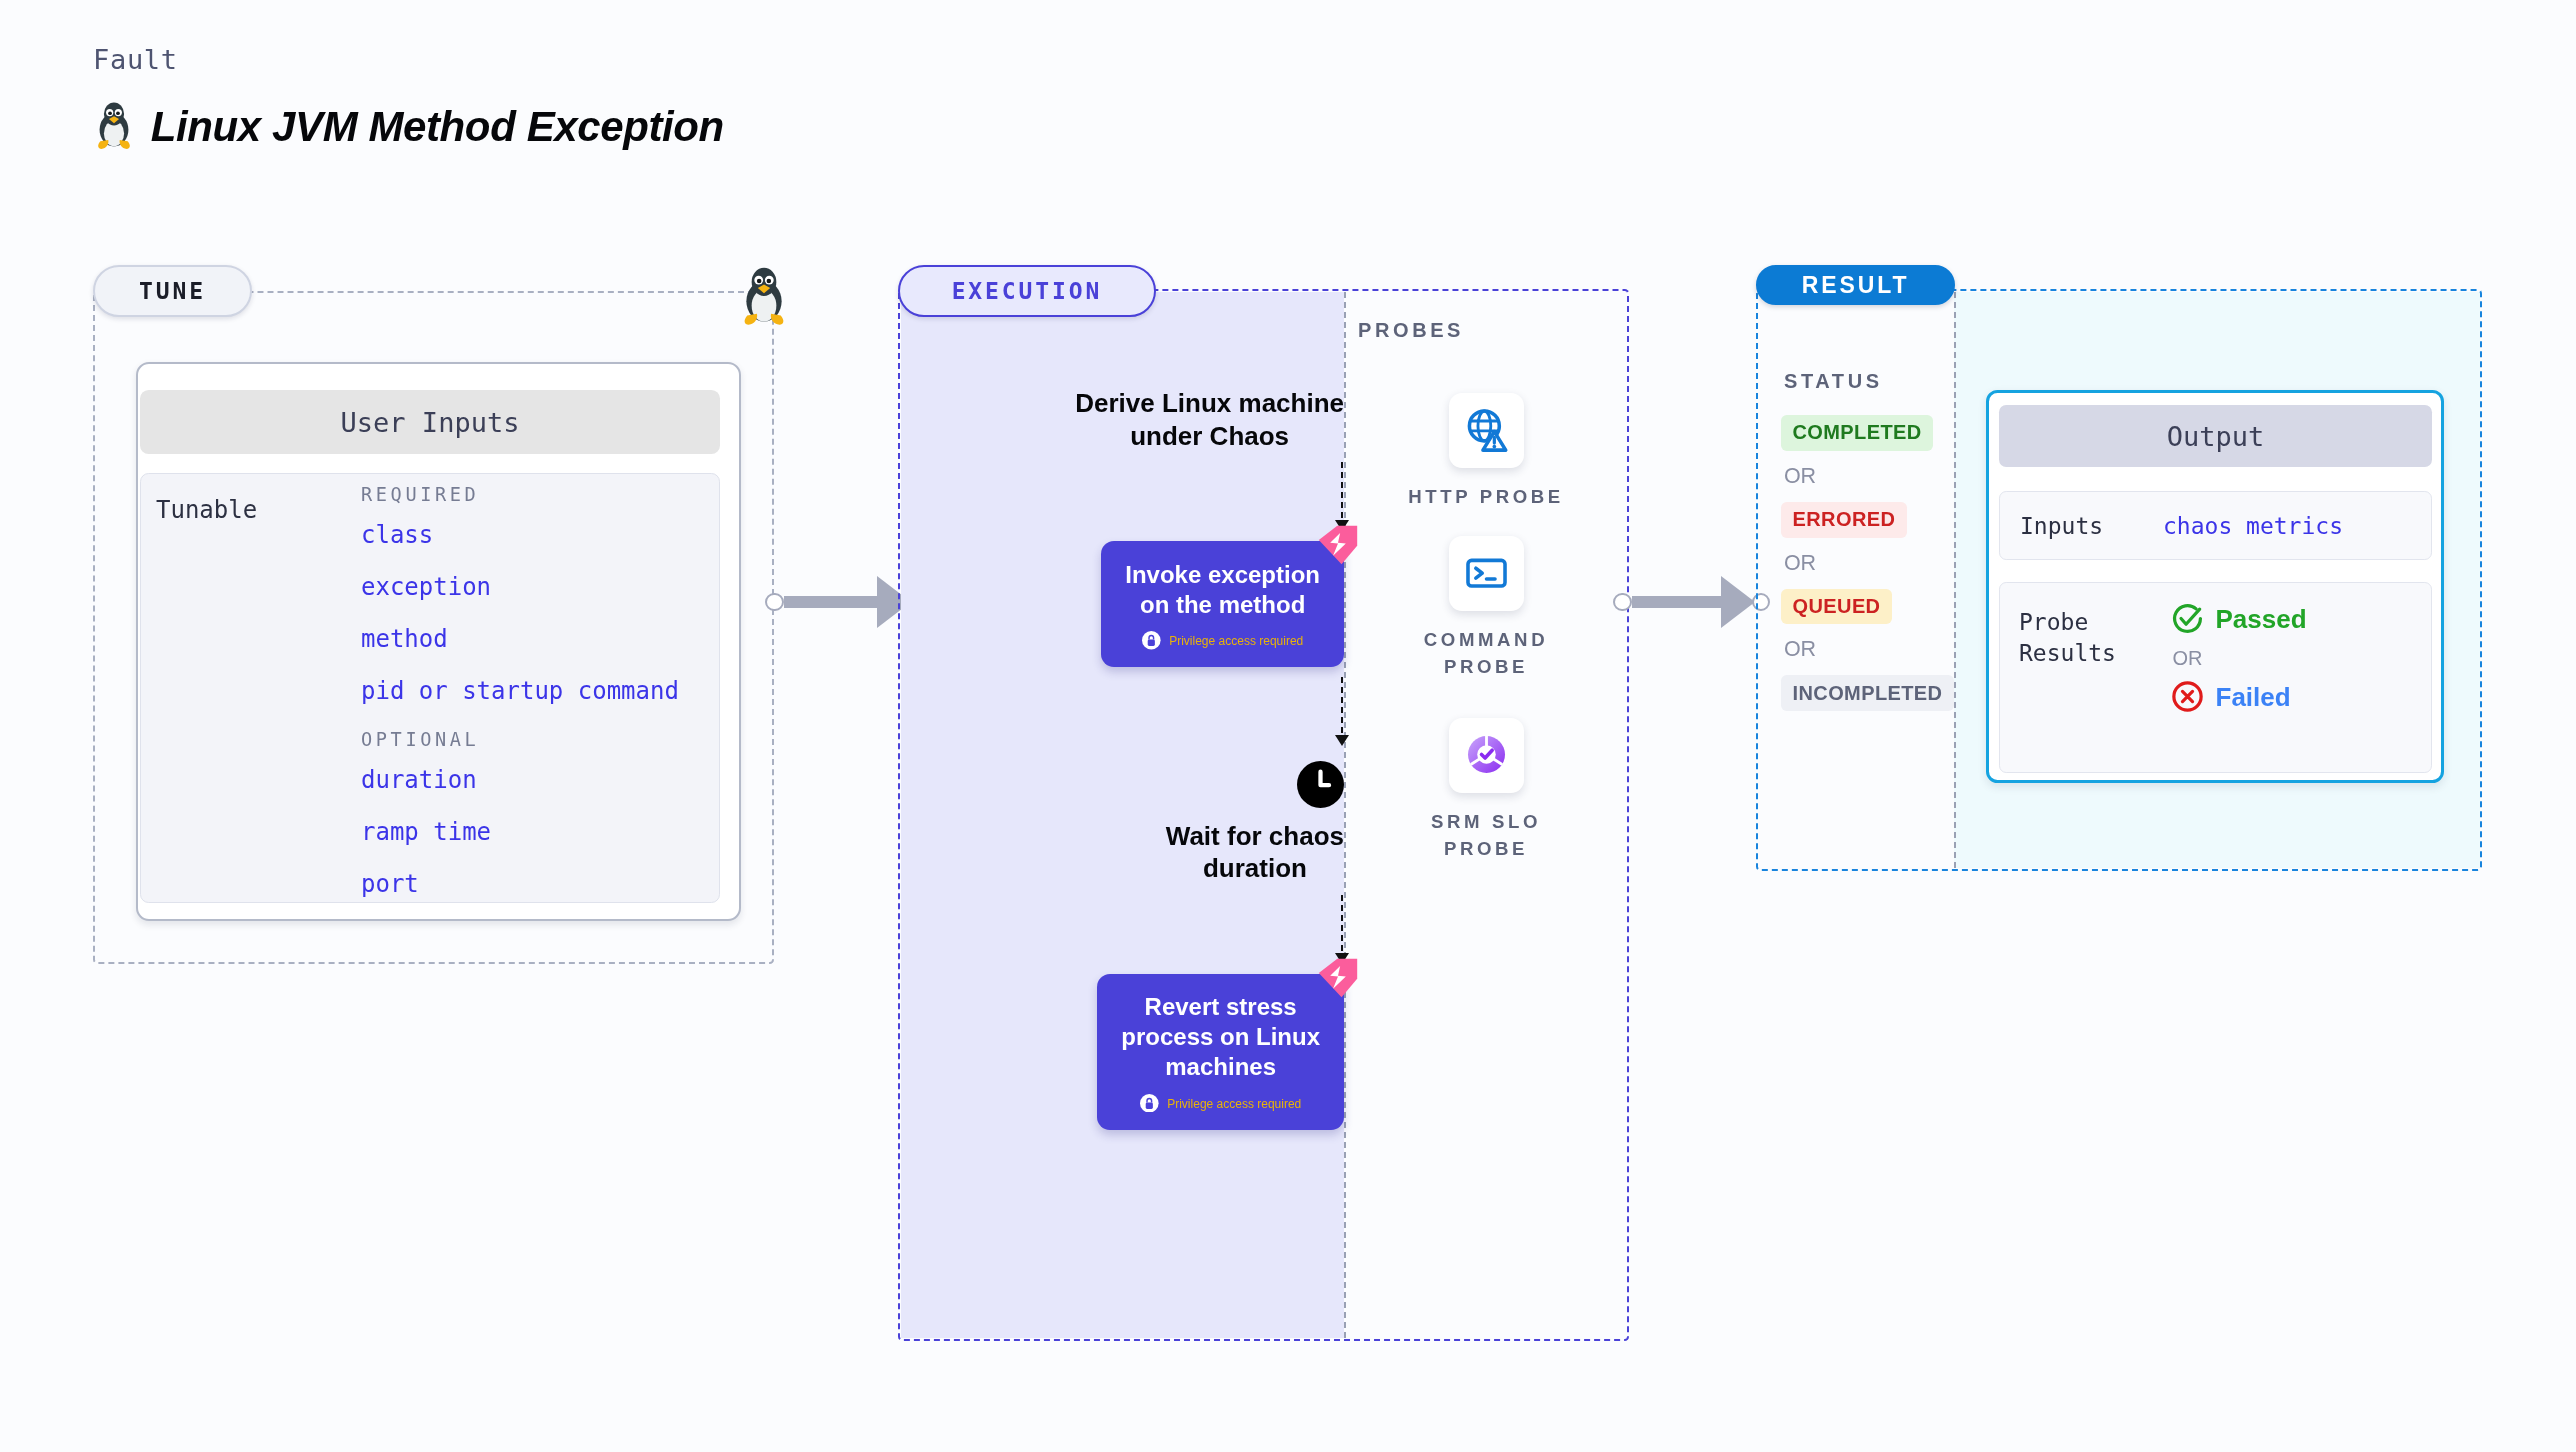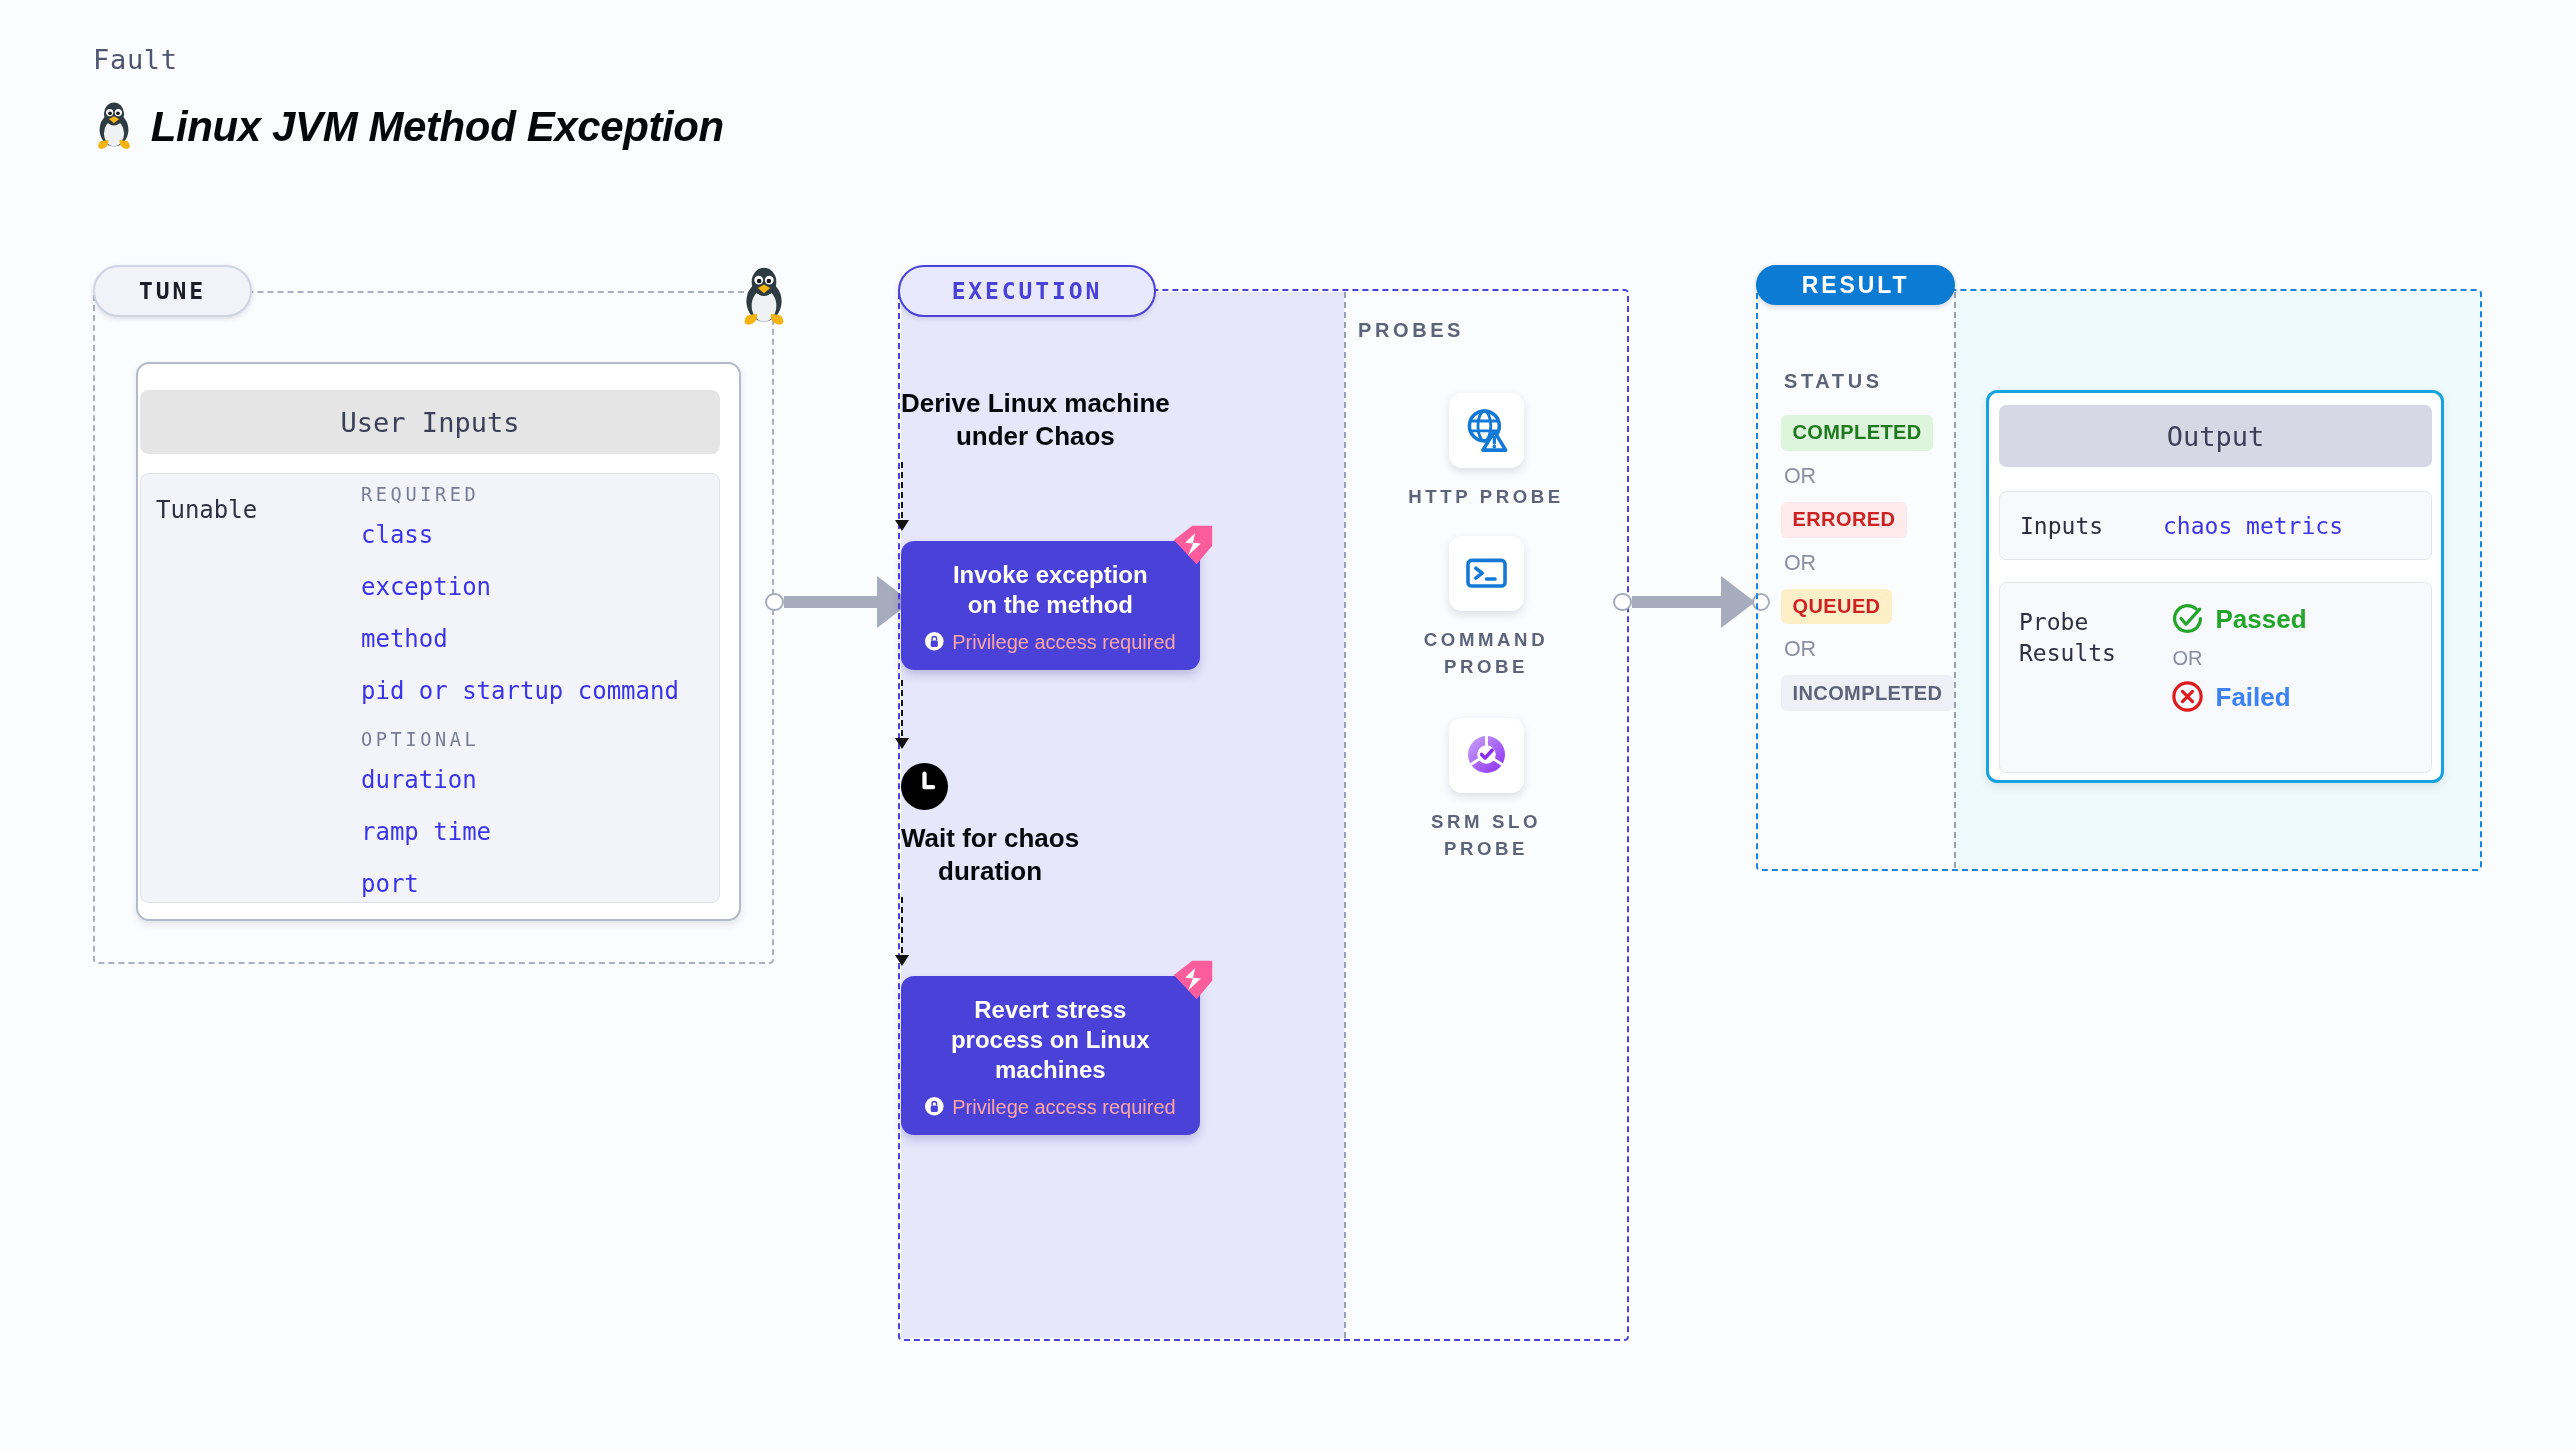--- a/index.html
+++ b/index.html
@@ -54,36 +54,36 @@
   #exec-outer{left:898px;top:289px;width:731px;height:1052px;
       border:2.9px dashed #4a41d8;background:transparent;}
   #exec-fill{position:absolute;left:901px;top:292px;width:443px;height:1046px;
       background:#e6e7fb;}
   #probes-divider{position:absolute;left:1344px;top:292px;width:0;height:1046px;
       border-left:2.1px dashed #9aa1b4;}
   #probes-label{position:absolute;left:1358px;top:319px;font-size:20px;
       color:#5d6379;letter-spacing:3.6px;font-weight:bold;}
 
   #exec-flow{position:absolute;left:901px;top:387px;width:443px;
-      display:flex;flex-direction:column;align-items:flex-start;}
+      display:flex;flex-direction:column;align-items:flex-end;}
   .flow-title{font-size:26px;font-weight:bold;color:#06070a;text-align:center;
       line-height:1.25;}
   .v-arrow{width:2.9px;height:69px;position:relative;margin:10px 0;}
   .v-arrow .line{position:absolute;left:0;top:0;width:0;height:56px;
       border-left:2.9px dashed #111;}
   .v-arrow .head{position:absolute;left:-6.4px;bottom:0;width:0;height:0;
       border-left:7.9px solid transparent;border-right:7.9px solid transparent;
       border-top:11.5px solid #111;}
   .exec-node{position:relative;background:#4a41d8;border-radius:13px;
       padding:18.6px 24px 15.8px 24px;min-width:219px;box-sizing:border-box;
       box-shadow:0 5px 10px rgba(40,35,130,.22);}
   .exec-node .node-title{font-size:24px;font-weight:bold;color:#fff;
       text-align:center;line-height:1.25;}
   .priv-row{display:flex;align-items:center;justify-content:center;gap:8.6px;margin-top:11.5px;}
-  .priv-row .ptext{font-size:20px;color:#fca5a5;}
+  .priv-row .ptext{font-size:12px;color:#eab308;}
   .ribbon{position:absolute;right:-15.8px;top:-17px;width:44px;height:42px;}
   .clock-wrap{margin:4.3px 0 10px 0;}
 
   .probe-item{position:absolute;display:flex;flex-direction:column;align-items:center;width:186px;}
   .probe-tile{width:75px;height:75px;background:#fff;border-radius:13px;
       display:flex;align-items:center;justify-content:center;
       box-shadow:0 3.6px 8.6px rgba(30,35,70,.13);}
   .probe-name{margin-top:15.8px;font-size:18.6px;color:#5d6379;letter-spacing:3.6px;
       font-weight:bold;text-align:center;line-height:1.45;}
 

